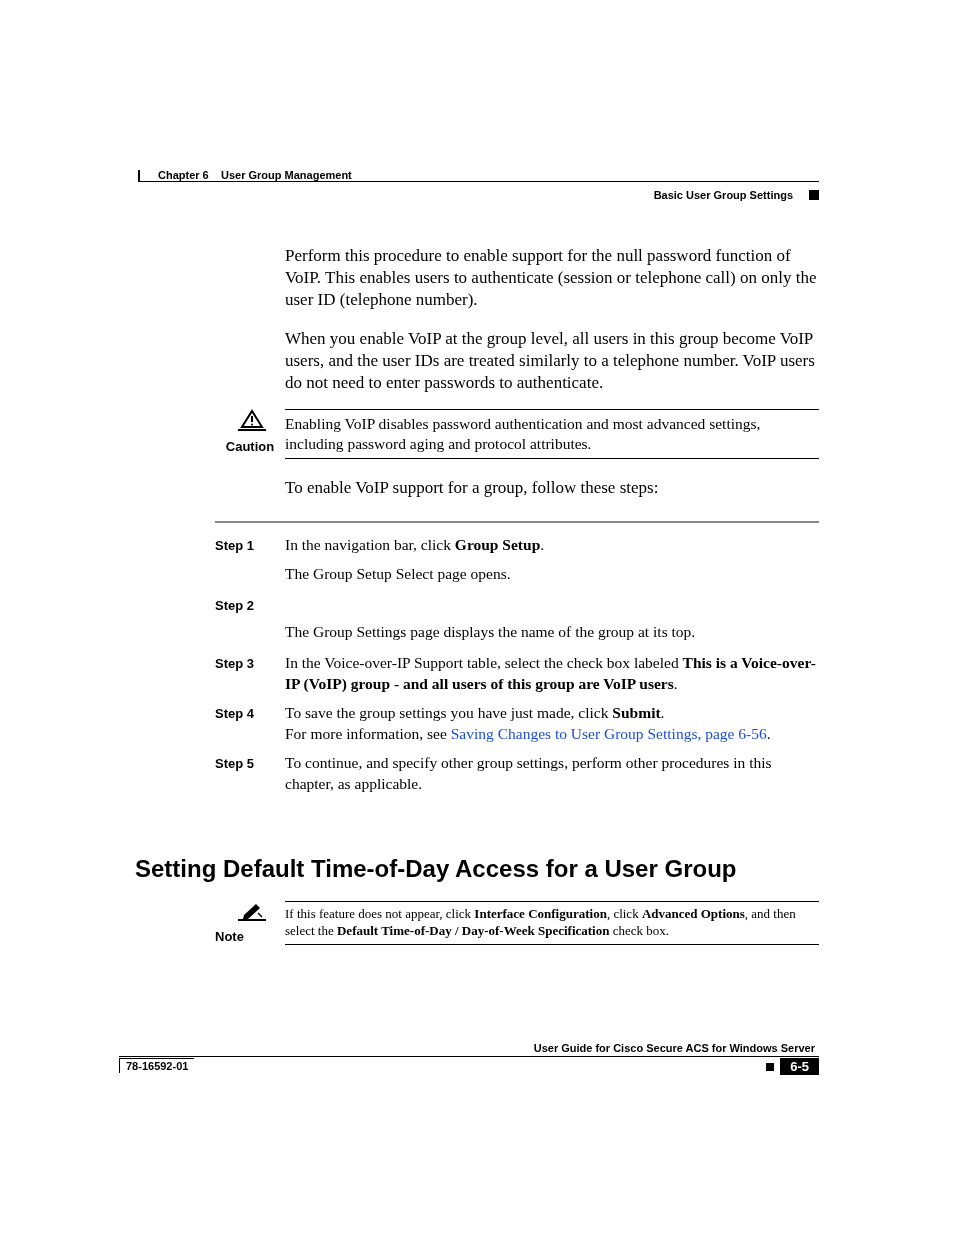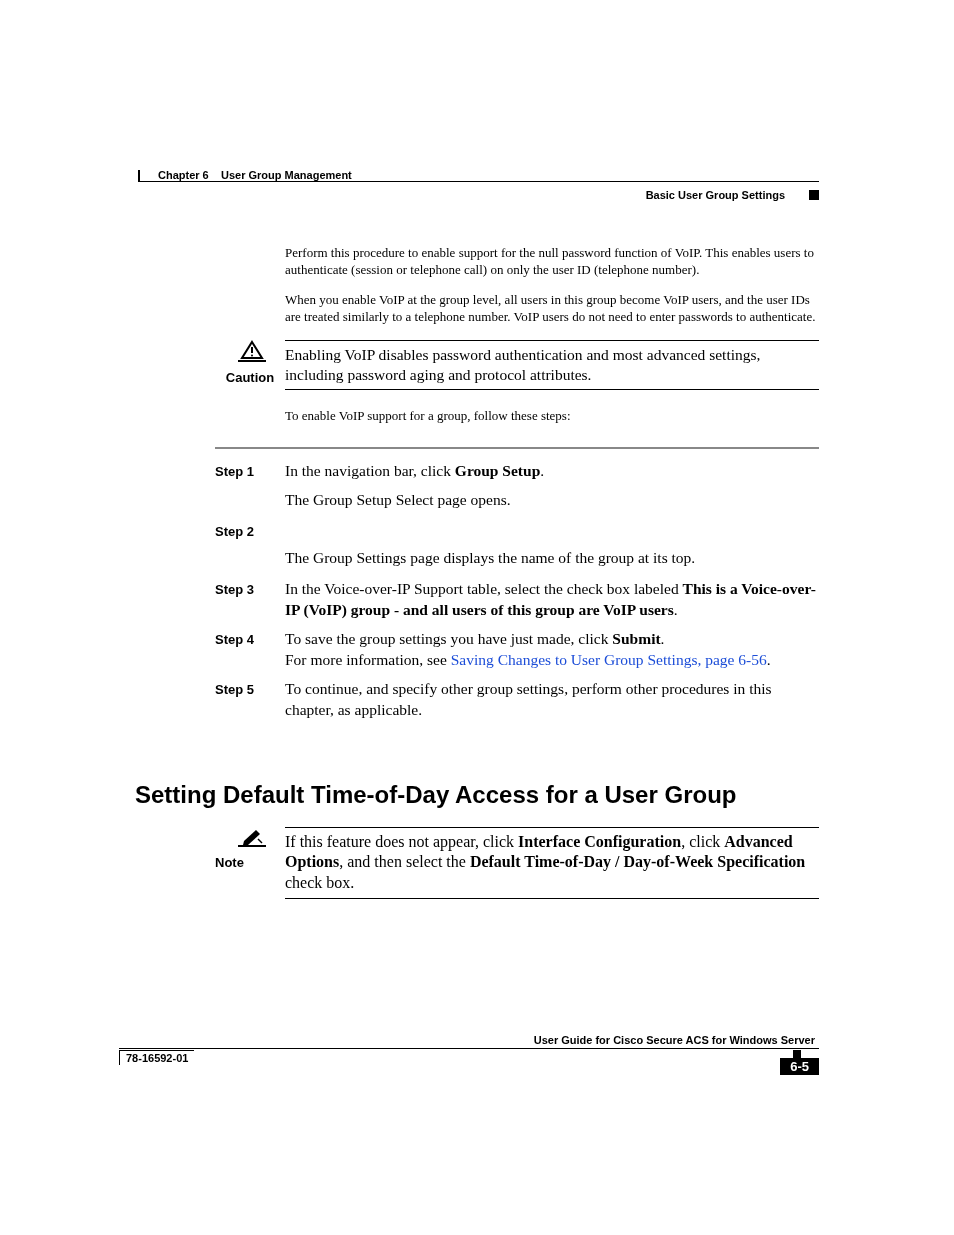--- a/index.html
+++ b/index.html
@@ -31,42 +31,42 @@
     line-height: 1;
   }
   .header-right {
     position: absolute;
     top: 188px;
     right: 135px;
   }
   .header-right-inner {
     display: inline-block;
     vertical-align: middle;
-    padding-right: 24px;
+    padding-right: 16px;
   }
   .header-square {
     display: inline-block;
     width: 10px;
     height: 10px;
     background: #000;
     vertical-align: middle;
   }
   .header-rule {
     position: absolute;
     top: 181px;
     left: 138px;
     right: 135px;
     border-top: 1px solid #000;
   }
   .content {
     margin-top: 80px;
   }
   .body-text {
     margin-left: 150px;
-    font-size: 13px;
+    font-size: 17px;
     line-height: 1.3;
     margin-bottom: 10px;
   }
   .caution-block, .note-block {
     margin-left: 80px;
     margin-top: 14px;
   }
   .caution-icon, .note-icon {
     text-align: center;
     margin-left: 4px;
@@ -156,21 +156,20 @@
     font-weight: bold;
     border-left: 1px solid #000;
     border-top: 1px solid #000;
     padding: 1px 6px;
     margin-top: -1px;
   }
   .footer-pagenum-wrap {
     display: flex;
     align-items: center;
     margin-top: -1px;
-    flex-direction: column;
   }
   .footer-pagenum {
     background: #000;
     color: #fff;
     font-family: Arial, Helvetica, sans-serif;
     font-size: 13px;
     font-weight: bold;
     padding: 1px 10px;
   }
   .footer-sq {
@@ -272,21 +271,21 @@
             <svg width="28" height="20" viewBox="0 0 28 20">
               <line x1="0" y1="19" x2="28" y2="19" stroke="#000" stroke-width="2"></line>
               <path d="M6 14 L18 3 L22 7 L10 18 L5 18 Z" fill="#000"></path>
               <path d="M20 12 L24 16" stroke="#000" stroke-width="1.5"></path>
             </svg>
           </div>
           <div class="note-label" style="text-align:left;">Note</div>
         </div>
         <div style="flex:1;">
           <div class="noteblk-rule" style="margin-left:0;"></div>
-          <div style="font-size:16px;line-height:1.3;padding:4px 0;border-bottom:1.5px solid #000;">
+          <div style="font-size:13px;line-height:1.3;padding:4px 0;border-bottom:1.5px solid #000;">
             <span>If this feature does not appear, click </span><b>Interface Configuration</b><span>, click </span><b>Advanced Options</b><span>, and then select the </span><b>Default Time-of-Day / Day-of-Week Specification</b><span> check box.</span>
           </div>
         </div>
       </div>
     </div>
 
   </div>
 
   <div class="footer">
     <div class="footer-title">User Guide for Cisco Secure ACS for Windows Server</div>

